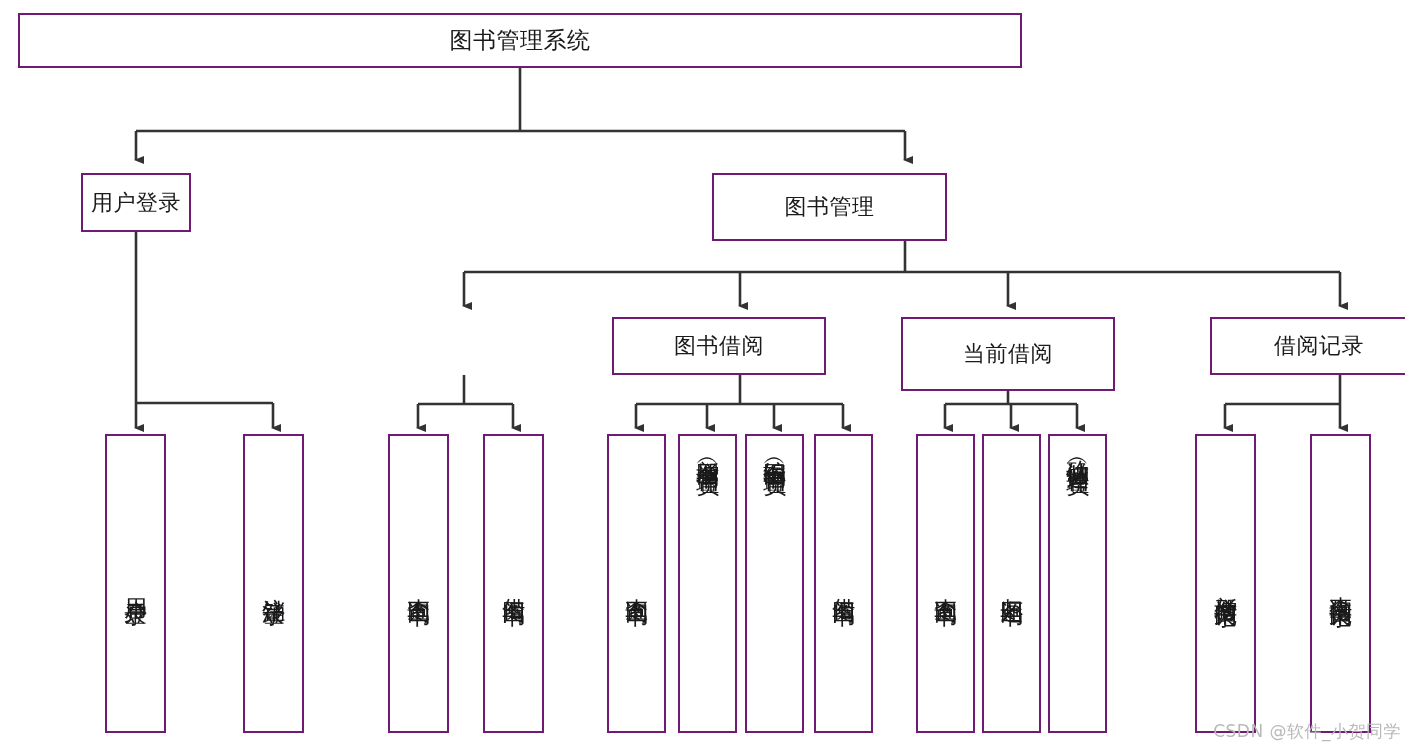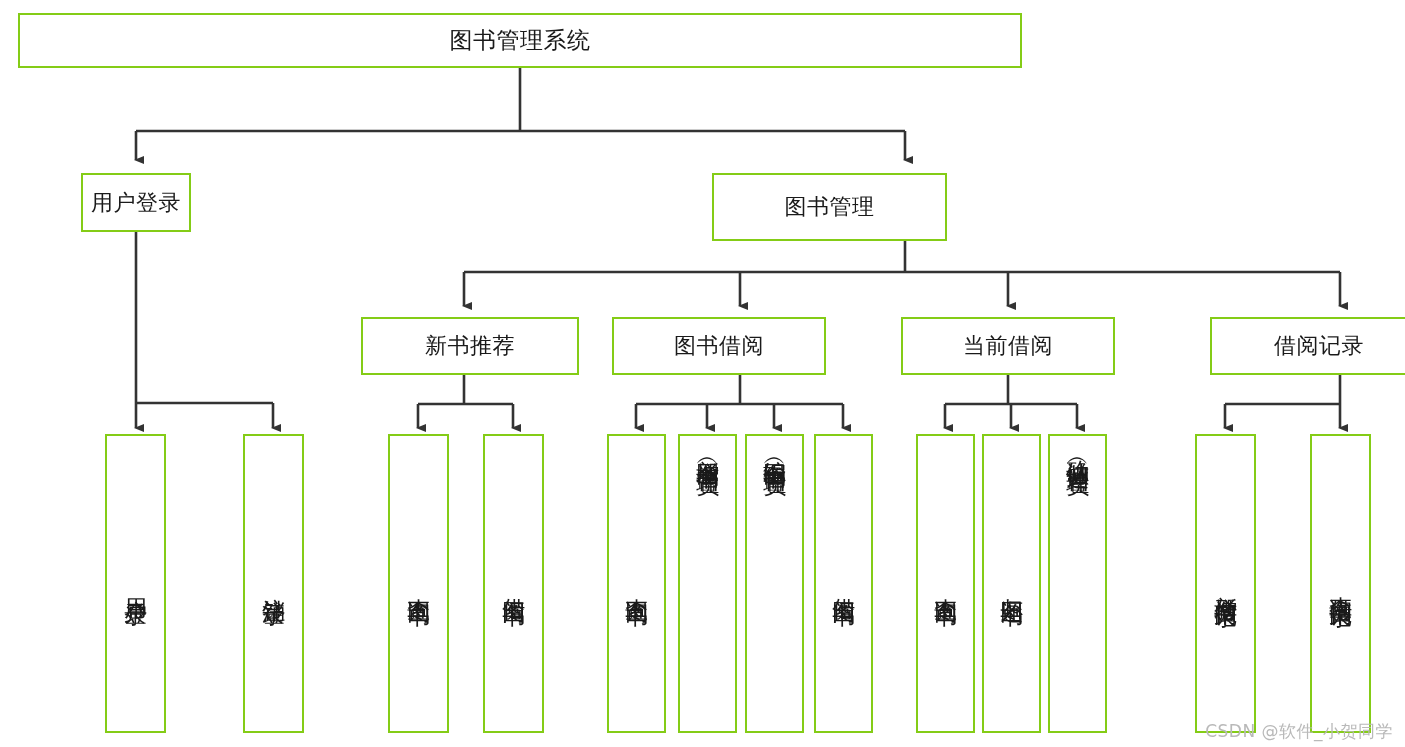--- a/index.html
+++ b/index.html
@@ -22,21 +22,21 @@
     position: absolute;
     left: 0;
     top: 0;
     width: 1405px;
     height: 747px;
     pointer-events: none;
   }
   .node {
     position: absolute;
     box-sizing: border-box;
-    border: 2px solid #84cc16;
+    border: 2px solid #701a75;
     background: #ffffff;
     display: flex;
     align-items: center;
     justify-content: center;
     color: #1a1a1a;
   }
   .node-label {
     display: block;
     text-align: center;
     line-height: 1.18;
@@ -64,21 +64,21 @@
     letter-spacing: 2px;
     white-space: nowrap;
     text-align: start;
   }
   .node.vert.center-text {
     align-items: center;
     padding-top: 0;
   }
   #watermark {
     position: absolute;
-    right: 12px;
+    right: 4px;
     bottom: 4px;
     font-size: 17px;
     color: #b9b9b9;
     white-space: nowrap;
     letter-spacing: 0.5px;
     margin-left: 20px;
   }
 </style>
 </head>
 <body>
@@ -139,27 +139,24 @@
     <span class="node-label">图书管理系统</span>
   </div>
 
   <div class="node horiz" style="left:81px; top:173px; width:110px; height:59px;">
     <span class="node-label">用户登录</span>
   </div>
   <div class="node horiz" style="left:712px; top:173px; width:235px; height:68px;">
     <span class="node-label">图书管理</span>
   </div>
 
-  <div class="node horiz" style="left:361px; top:317px; width:218px; height:58px;">
-    <span class="node-label">新书推荐</span>
-  </div>
   <div class="node horiz" style="left:612px; top:317px; width:214px; height:58px;">
     <span class="node-label">图书借阅</span>
   </div>
-  <div class="node horiz" style="left:901px; top:317px; width:214px; height:58px;">
+  <div class="node horiz" style="left:901px; top:317px; width:214px; height:74px;">
     <span class="node-label">当前借阅</span>
   </div>
   <div class="node horiz" style="left:1210px; top:317px; width:218px; height:58px;">
     <span class="node-label">借阅记录</span>
   </div>
 
   <div class="node vert center-text" style="left:105px; top:434px; width:61px; height:299px;">
     <span class="node-label">用户登录</span>
   </div>
   <div class="node vert center-text" style="left:243px; top:434px; width:61px; height:299px;">

